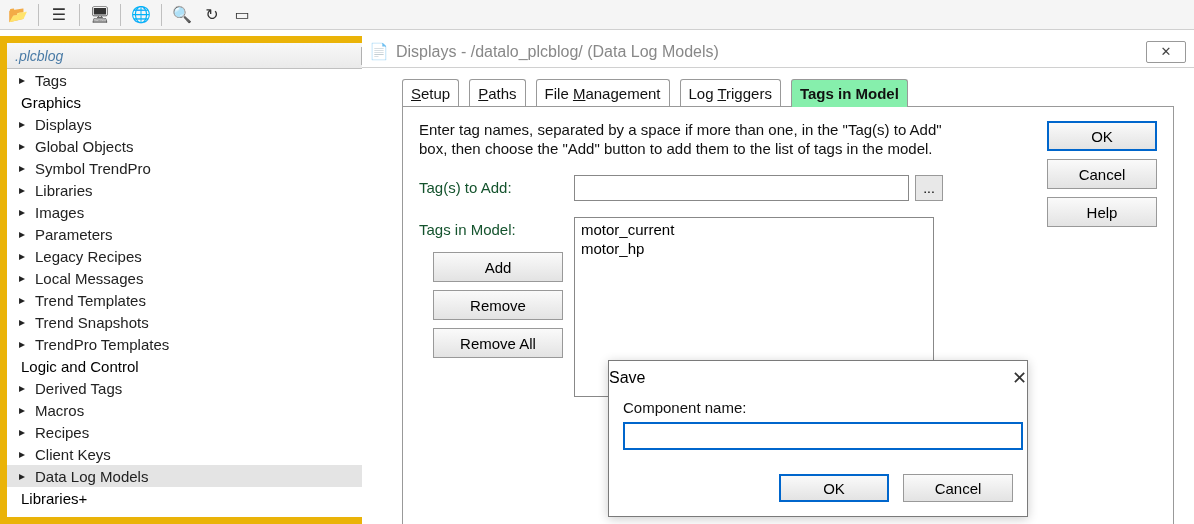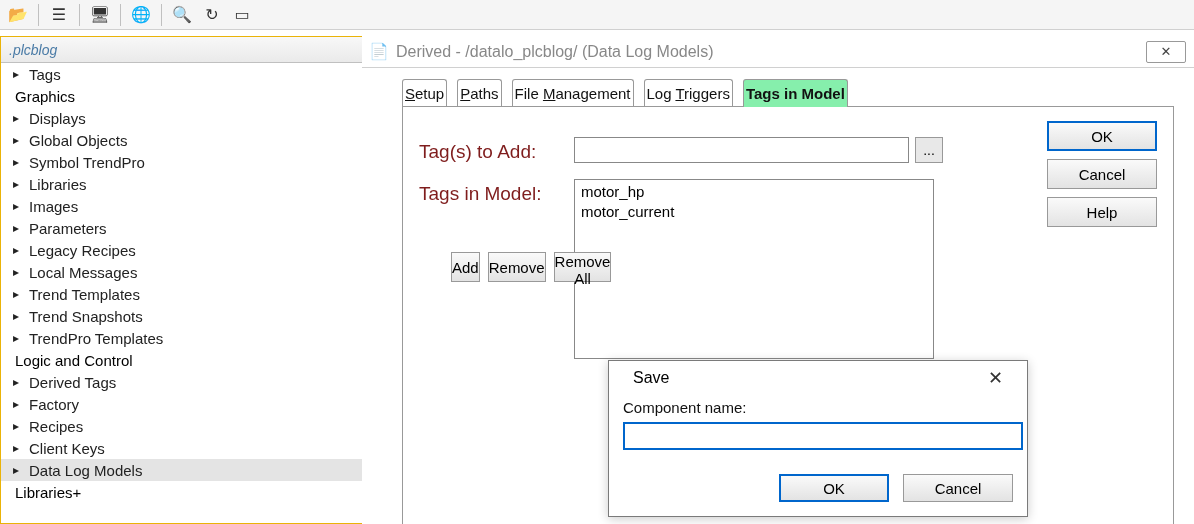--- a/index.html
+++ b/index.html
@@ -4,59 +4,59 @@
 <style>
 * { box-sizing: border-box; margin: 0; padding: 0; font-family: "Segoe UI", Tahoma, sans-serif; }
 body { width: 1194px; height: 524px; background: #fff; overflow: hidden; position: relative; }
 
 
 .toolbar { position: absolute; top: 0; left: 0; right: 0; height: 30px; background: #f5f5f5; border-bottom: 1px solid #d0d0d0; display: flex; align-items: center; padding: 0 4px; gap: 2px; }
 .tb-btn { width: 28px; height: 26px; display: flex; align-items: center; justify-content: center; font-size: 16px; color: #333; cursor: pointer; }
 .tb-sep { width: 1px; height: 22px; background: #c0c0c0; margin: 0 4px; }
 
 
-.sidebar { position: absolute; top: 36px; left: 0; width: 396px; height: 488px; border: 1px solid #eab308; background: #fff; }
+.sidebar { position: absolute; top: 36px; left: 0; width: 396px; height: 488px; border: 7px solid #eab308; background: #fff; }
 .sidebar-title { height: 26px; background: linear-gradient(#f8f8f8,#eaeaea); border-bottom: 1px solid #c0c0c0; display: flex; align-items: center; padding: 0 8px; font-size: 14px; color: #4a7ba6; font-style: italic; }
 .sidebar-close { margin-left: auto; width: 20px; height: 18px; background: #e8e8e8; border: 1px solid #b0b0b0; display: flex; align-items: center; justify-content: center; font-size: 11px; color: #555; cursor: pointer; }
 .tree { position: relative; height: calc(100% - 26px); overflow: hidden; }
 .tree-scroll { position: absolute; right: 0; top: 0; width: 20px; height: 100%; background: #f0f0f0; border-left: 1px solid #d0d0d0; }
 .tree-scroll .up { position: absolute; top: 0; left: 0; right: 0; height: 20px; display: flex; align-items: center; justify-content: center; font-size: 12px; color: #666; }
 .tree-item { height: 22px; display: flex; align-items: center; padding-left: 6px; font-size: 15px; color: #222; cursor: pointer; white-space: nowrap; }
 .tree-item.cat { font-weight: normal; padding-left: 14px; color: #000; }
 .tree-item .ico { width: 18px; height: 16px; margin-right: 4px; display: inline-flex; align-items: center; justify-content: center; font-size: 12px; }
 .tree-item.sel { background: #e4e4e4; }
 
 
 .main { position: absolute; top: 36px; left: 362px; width: 832px; height: 488px; background: #fff; }
 .win-title { height: 32px; background: #fff; border-bottom: 1px solid #d0d0d0; display: flex; align-items: center; padding: 0 8px; font-size: 16px; color: #888; }
 .win-title .ico { margin-right: 8px; width: 18px; height: 18px; display: inline-flex; align-items: center; justify-content: center; }
 .win-close { margin-left: auto; width: 40px; height: 22px; border: 1px solid #999; border-radius: 2px; display: flex; align-items: center; justify-content: center; font-size: 13px; color: #444; cursor: pointer; }
 
 
 .tabrow { display: flex; gap: 10px; padding: 10px 20px 0 40px; }
-.tab { padding: 5px 2px; border: 1px solid #999; border-bottom: none; border-radius: 3px 3px 0 0; background: #fff; font-size: 15px; color: #111; cursor: pointer; position: relative; top: 1px; }
+.tab { padding: 5px 8px; border: 1px solid #999; border-bottom: none; border-radius: 3px 3px 0 0; background: #fff; font-size: 15px; color: #111; cursor: pointer; position: relative; top: 1px; }
 .tab.active { font-weight: bold; background: #86efac; z-index: 2; }
 .tab u { text-decoration: underline; }
 
 .panel { margin: 0 20px 0 40px; border: 1px solid #999; padding: 14px 16px; height: 430px; position: relative; background: #fff; }
 .instr { font-size: 15px; color: #111; max-width: 540px; line-height: 1.25; }
 .row { display: flex; margin-top: 16px; align-items: flex-start; }
-.row .lab { width: 155px; font-size: 19px; color: #7f1d1d; padding-top: 4px; }
+.row .lab { width: 155px; font-size: 15px; color: #14532d; padding-top: 4px; }
 .row input.txt { width: 335px; height: 26px; border: 1px solid #888; padding: 0 4px; font-size: 14px; }
 .browse-btn { width: 28px; height: 26px; margin-left: 6px; background: #e8e8e8; border: 1px solid #999; font-size: 14px; cursor: pointer; }
 .listbox { width: 360px; height: 180px; border: 1px solid #888; background: #fff; padding: 2px 6px; font-size: 15px; color: #000; line-height: 1.3; overflow: auto; }
-.btncol { position: absolute; left: 48px; top: 145px; width: 130px; display: flex; gap: 8px; }
+.btncol { position: absolute; left: 30px; top: 145px; width: 130px; display: flex; flex-direction: column; gap: 8px; }
 .btncol button { height: 30px; background: linear-gradient(#fafafa,#e3e3e3); border: 1px solid #999; font-size: 15px; cursor: pointer; }
 .rightbtns { position: absolute; right: 16px; top: 14px; width: 110px; display: flex; flex-direction: column; gap: 8px; }
 .rightbtns button { height: 30px; background: linear-gradient(#fafafa,#e3e3e3); border: 1px solid #999; font-size: 15px; cursor: pointer; }
 .rightbtns button.primary { border: 2px solid #0066cc; }
 
 
 .modal { position: absolute; left: 608px; top: 360px; width: 420px; background: #fff; border: 1px solid #7a7a7a; box-shadow: 0 2px 10px rgba(0,0,0,0.2); z-index: 10; }
-.modal-title { height: 34px; display: flex; align-items: center; padding: 0 24px; font-size: 16px; color: #000; }
+.modal-title { height: 34px; display: flex; align-items: center; padding: 0 0; font-size: 16px; color: #000; }
 .modal-x { margin-left: auto; font-size: 18px; cursor: pointer; color: #333; }
 .modal-body { padding: 4px 4px 14px 14px; }
 .modal-body .fld { font-size: 15px; color: #111; margin-bottom: 6px; }
 .modal-body input { width: 100%; height: 28px; border: 2px solid #0066cc; padding: 0 4px; font-size: 14px; }
 .modal-btns { display: flex; justify-content: flex-end; gap: 14px; padding: 10px 14px 14px 14px; }
 .modal-btns button { width: 110px; height: 28px; background: linear-gradient(#fafafa,#e3e3e3); border: 1px solid #999; font-size: 15px; cursor: pointer; }
 .modal-btns button.primary { border: 2px solid #0066cc; }
 </style>
 </head>
 <body>
@@ -135,21 +135,21 @@
         </div>
         <div class="tree-item cat">
           <span>Logic and Control</span>
         </div>
         <div class="tree-item">
           <span class="ico">▸</span>
           <span>Derived Tags</span>
         </div>
         <div class="tree-item">
           <span class="ico">▸</span>
-          <span>Factory</span>
+          <span>Macros</span>
         </div>
         <div class="tree-item">
           <span class="ico">▸</span>
           <span>Recipes</span>
         </div>
         <div class="tree-item">
           <span class="ico">▸</span>
           <span>Client Keys</span>
         </div>
         <div class="tree-item sel">
@@ -162,45 +162,46 @@
       </div>
     <div class="tree-scroll">
       <div class="up">˄</div>
     </div>
   </div>
 </div>
 
 <div class="main">
   <div class="win-title">
     <span class="ico">📄</span>
-    <span>Derived - /datalo_plcblog/ (Data Log Models)</span>
+    <span>Displays - /datalo_plcblog/ (Data Log Models)</span>
     <span class="win-close">✕</span>
   </div>
 
   <div class="tabrow" id="tabrow">
       <div class="tab"><u>S</u>etup</div>
       <div class="tab"><u>P</u>aths</div>
       <div class="tab">File <u>M</u>anagement</div>
       <div class="tab">Log <u>T</u>riggers</div>
       <div class="tab active">Tags in Model</div>
     </div>
 
   <div class="panel">
+    <div class="instr">Enter tag names, separated by a space if more than one, in the "Tag(s) to Add" box, then choose the "Add"  button to add them to the list of tags in the model.</div>
 
     <div class="row">
       <div class="lab">Tag(s) to Add:</div>
       <input class="txt" type="text" value="" style="">
       <button class="browse-btn">...</button>
     </div>
 
     <div class="row">
       <div class="lab">Tags in Model:</div>
       <div class="listbox" id="listbox">
+          <div>motor_current</div>
           <div>motor_hp</div>
-          <div>motor_current</div>
         </div>
     </div>
 
     <div class="btncol">
       <button>Add</button>
       <button>Remove</button>
       <button>Remove All</button>
     </div>
 
     <div class="rightbtns">

